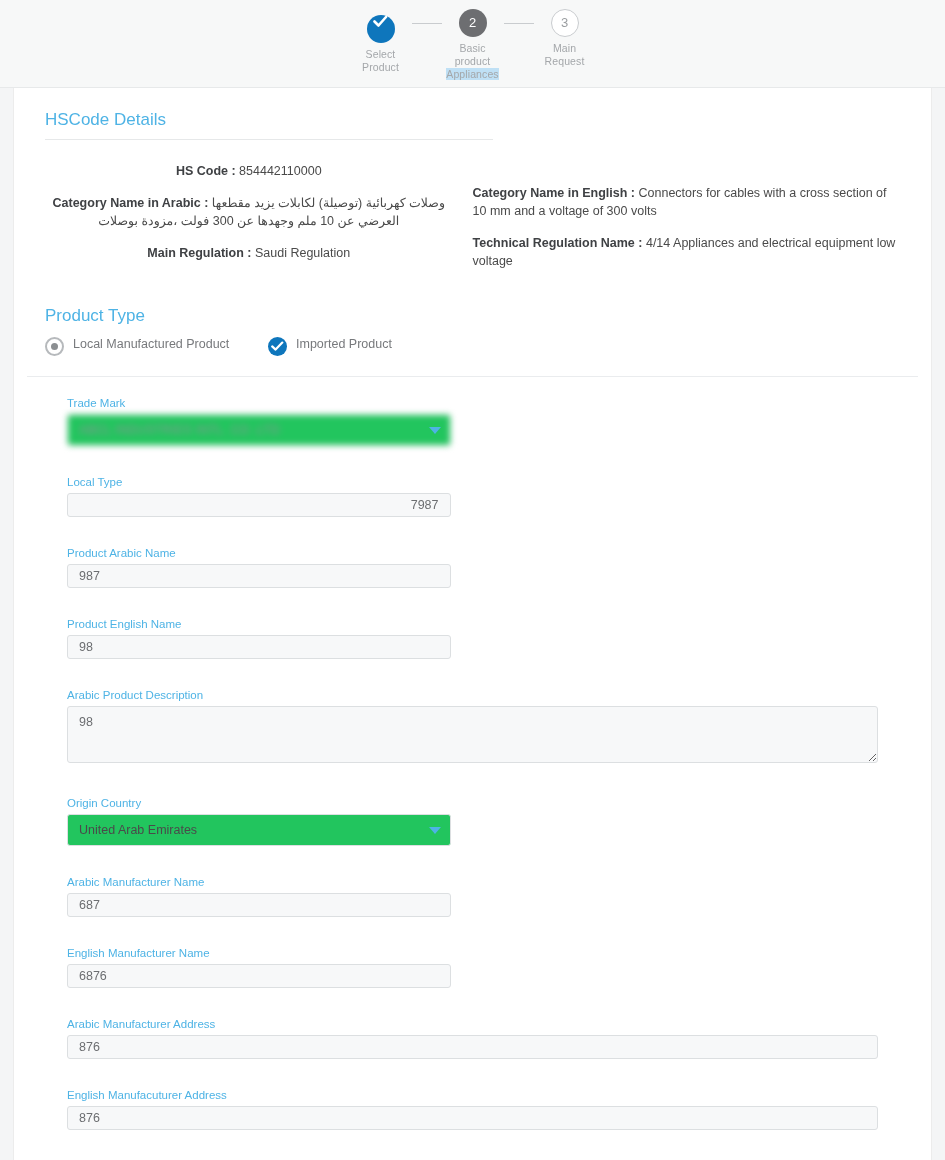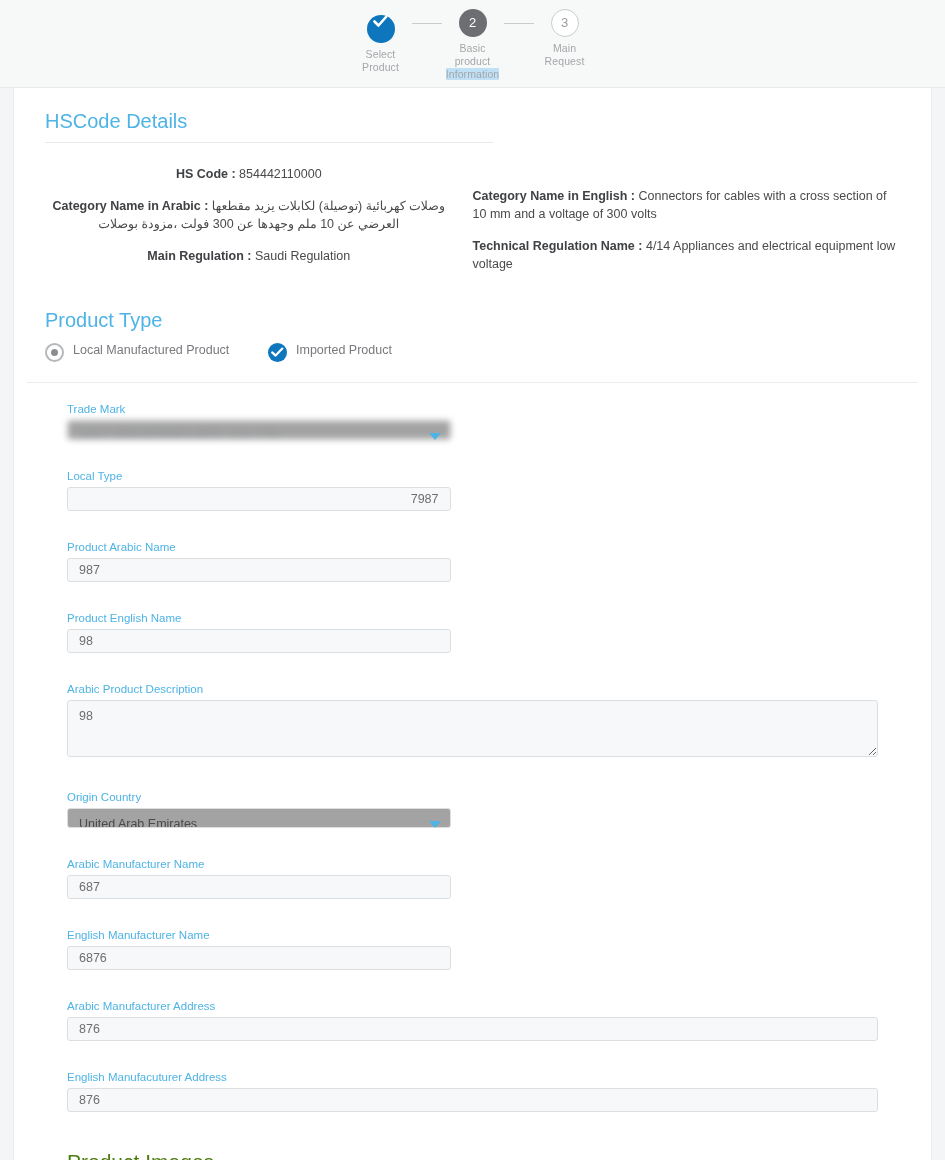--- a/index.html
+++ b/index.html
@@ -70,21 +70,21 @@
     background: #ffffff;
     margin: 0 13px;
     padding: 0 0 28px 0;
     min-height: 990px;
     border: 1px solid #ececec;
     border-top: none;
   }
 
   .sec-title {
     color: #4eb3e5;
-    font-size: 20px;
+    font-size: 17px;
     font-weight: normal;
     padding: 22px 0 9px 31px;
     margin: 0;
   }
   .sec-title.rule {
     border-bottom: 1px solid #e6e8e9;
     width: 448px;
     margin-left: 31px;
     padding-left: 0;
   }
@@ -170,22 +170,22 @@
   .fc.num { text-align: right; }
   textarea.fc {
     height: 57px;
     padding: 7px 11px;
     resize: vertical;
     line-height: 17px;
   }
   textarea.fc.tall { height: 57px; }
   .select-wrap { position: relative; }
   select.fc, .fake-select {
-    background: #a3a3a3;
-    height: 20px;
+    background: #22c55e;
+    height: 32px;
     appearance: none;
     -webkit-appearance: none;
     padding-right: 28px;
     line-height: 30px;
     color: #4a4a4a;
     overflow: hidden;
     white-space: nowrap;
   }
   .caret {
     position: absolute;
@@ -277,21 +277,21 @@
       </div>
     </div>
 
     <div class="connector"></div>
 
     <div class="step current">
       <div class="bubble">2</div>
       <div class="label">
         <div>Basic</div>
         <div>product</div>
-        <div><span class="hl">Information</span></div>
+        <div><span class="hl">Appliances</span></div>
       </div>
     </div>
 
     <div class="connector"></div>
 
     <div class="step todo">
       <div class="bubble">3</div>
       <div class="label">
         <div>Main</div>
         <div>Request</div>

